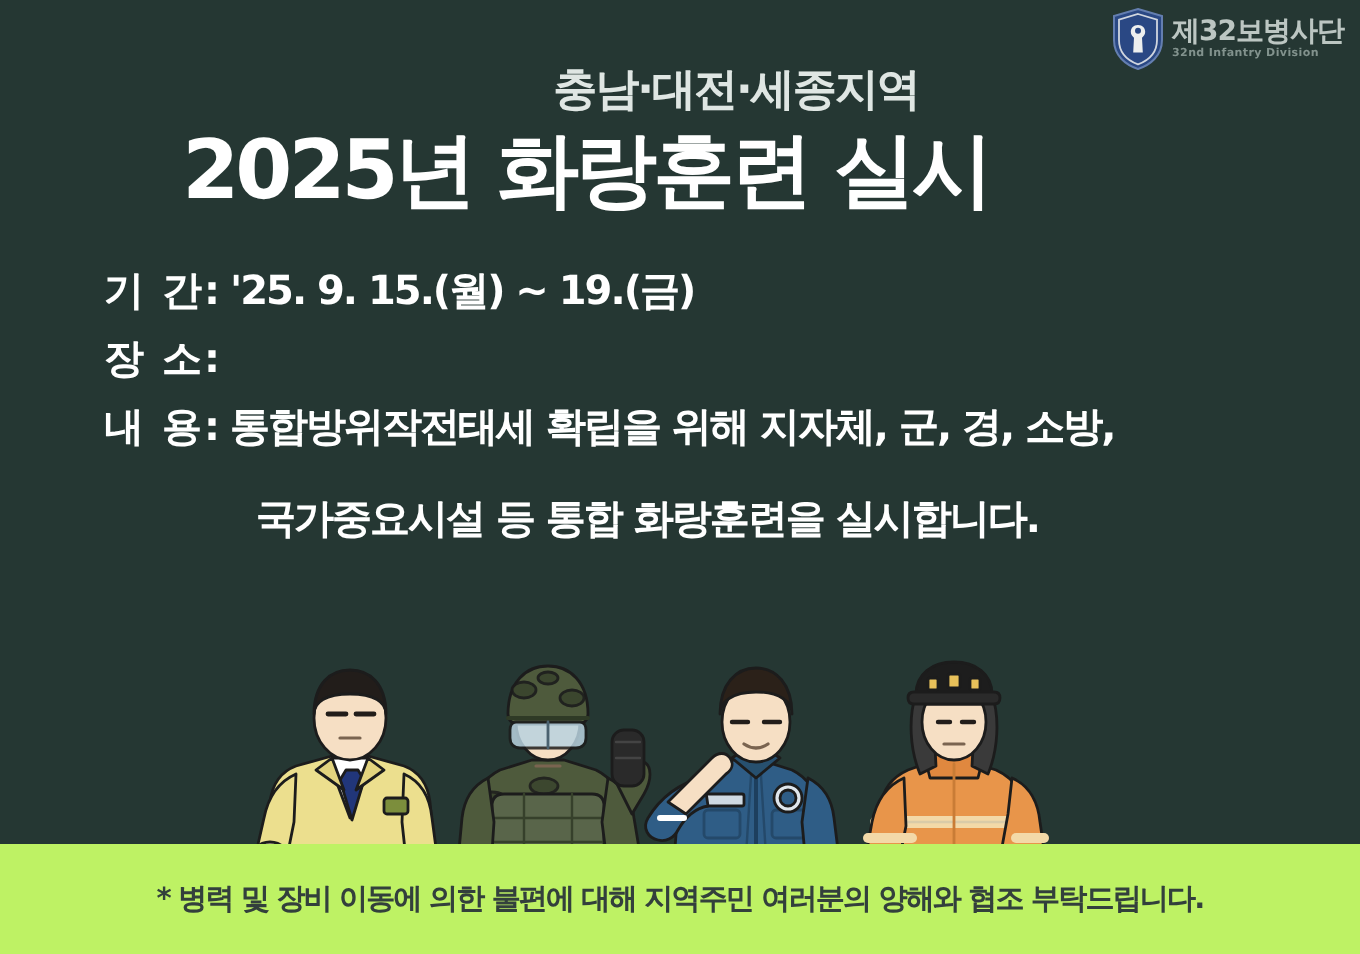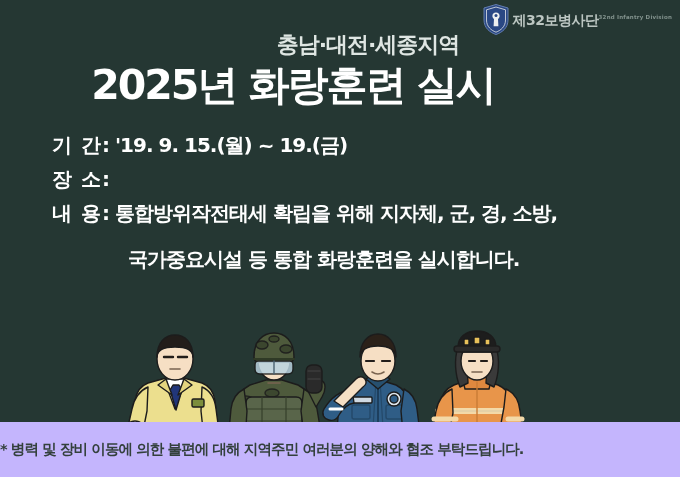--- a/index.html
+++ b/index.html
@@ -29,21 +29,21 @@
   .logo-block {
     position: absolute;
     right: 8px;
     top: 4px;
     display: flex;
     align-items: center;
     gap: 4px;
     opacity: .92;
   }
   .logo-shield { width: 26px; height: 31px; display: block; }
-  .logo-text { display: flex; flex-direction: row; line-height: 1; }
+  .logo-text { display: flex; flex-direction: column; line-height: 1; }
   .logo-ko {
     font-size: 14px;
     font-weight: 700;
     color: #c9d3cf;
     letter-spacing: -.5px;
     white-space: nowrap;
   }
   .logo-en {
     font-size: 5.5px;
     font-weight: 700;
@@ -110,24 +110,24 @@
     height: 150px;
   }
   .figures svg { display: block; width: 680px; height: 150px; }
   
   .footer {
     position: absolute;
     left: 0;
     top: 422px;
     width: 680px;
     height: 55px;
-    background: #c4b5fd;
+    background: #bef264;
     display: flex;
     align-items: center;
-    justify-content: flex-start;
+    justify-content: center;
   }
   .footer-note {
     font-size: 14.5px;
     font-weight: 700;
     color: #33403c;
     letter-spacing: -.9px;
     white-space: nowrap;
   }
 </style>
 </head>
@@ -156,21 +156,21 @@
   <div class="title">2025년 화랑훈련 실시</div>
 
   <div class="info">
 
     <div class="info-row">
       <span class="info-label">
         <span>기</span>
         <span>간</span>
       </span>
       <span class="info-colon">:</span>
-      <span class="info-value">'19. 9. 15.(월) ~ 19.(금)</span>
+      <span class="info-value">'25. 9. 15.(월) ~ 19.(금)</span>
     </div>
 
     <div class="info-row">
       <span class="info-label">
         <span>장</span>
         <span>소</span>
       </span>
       <span class="info-colon">:</span>
     </div>
 

